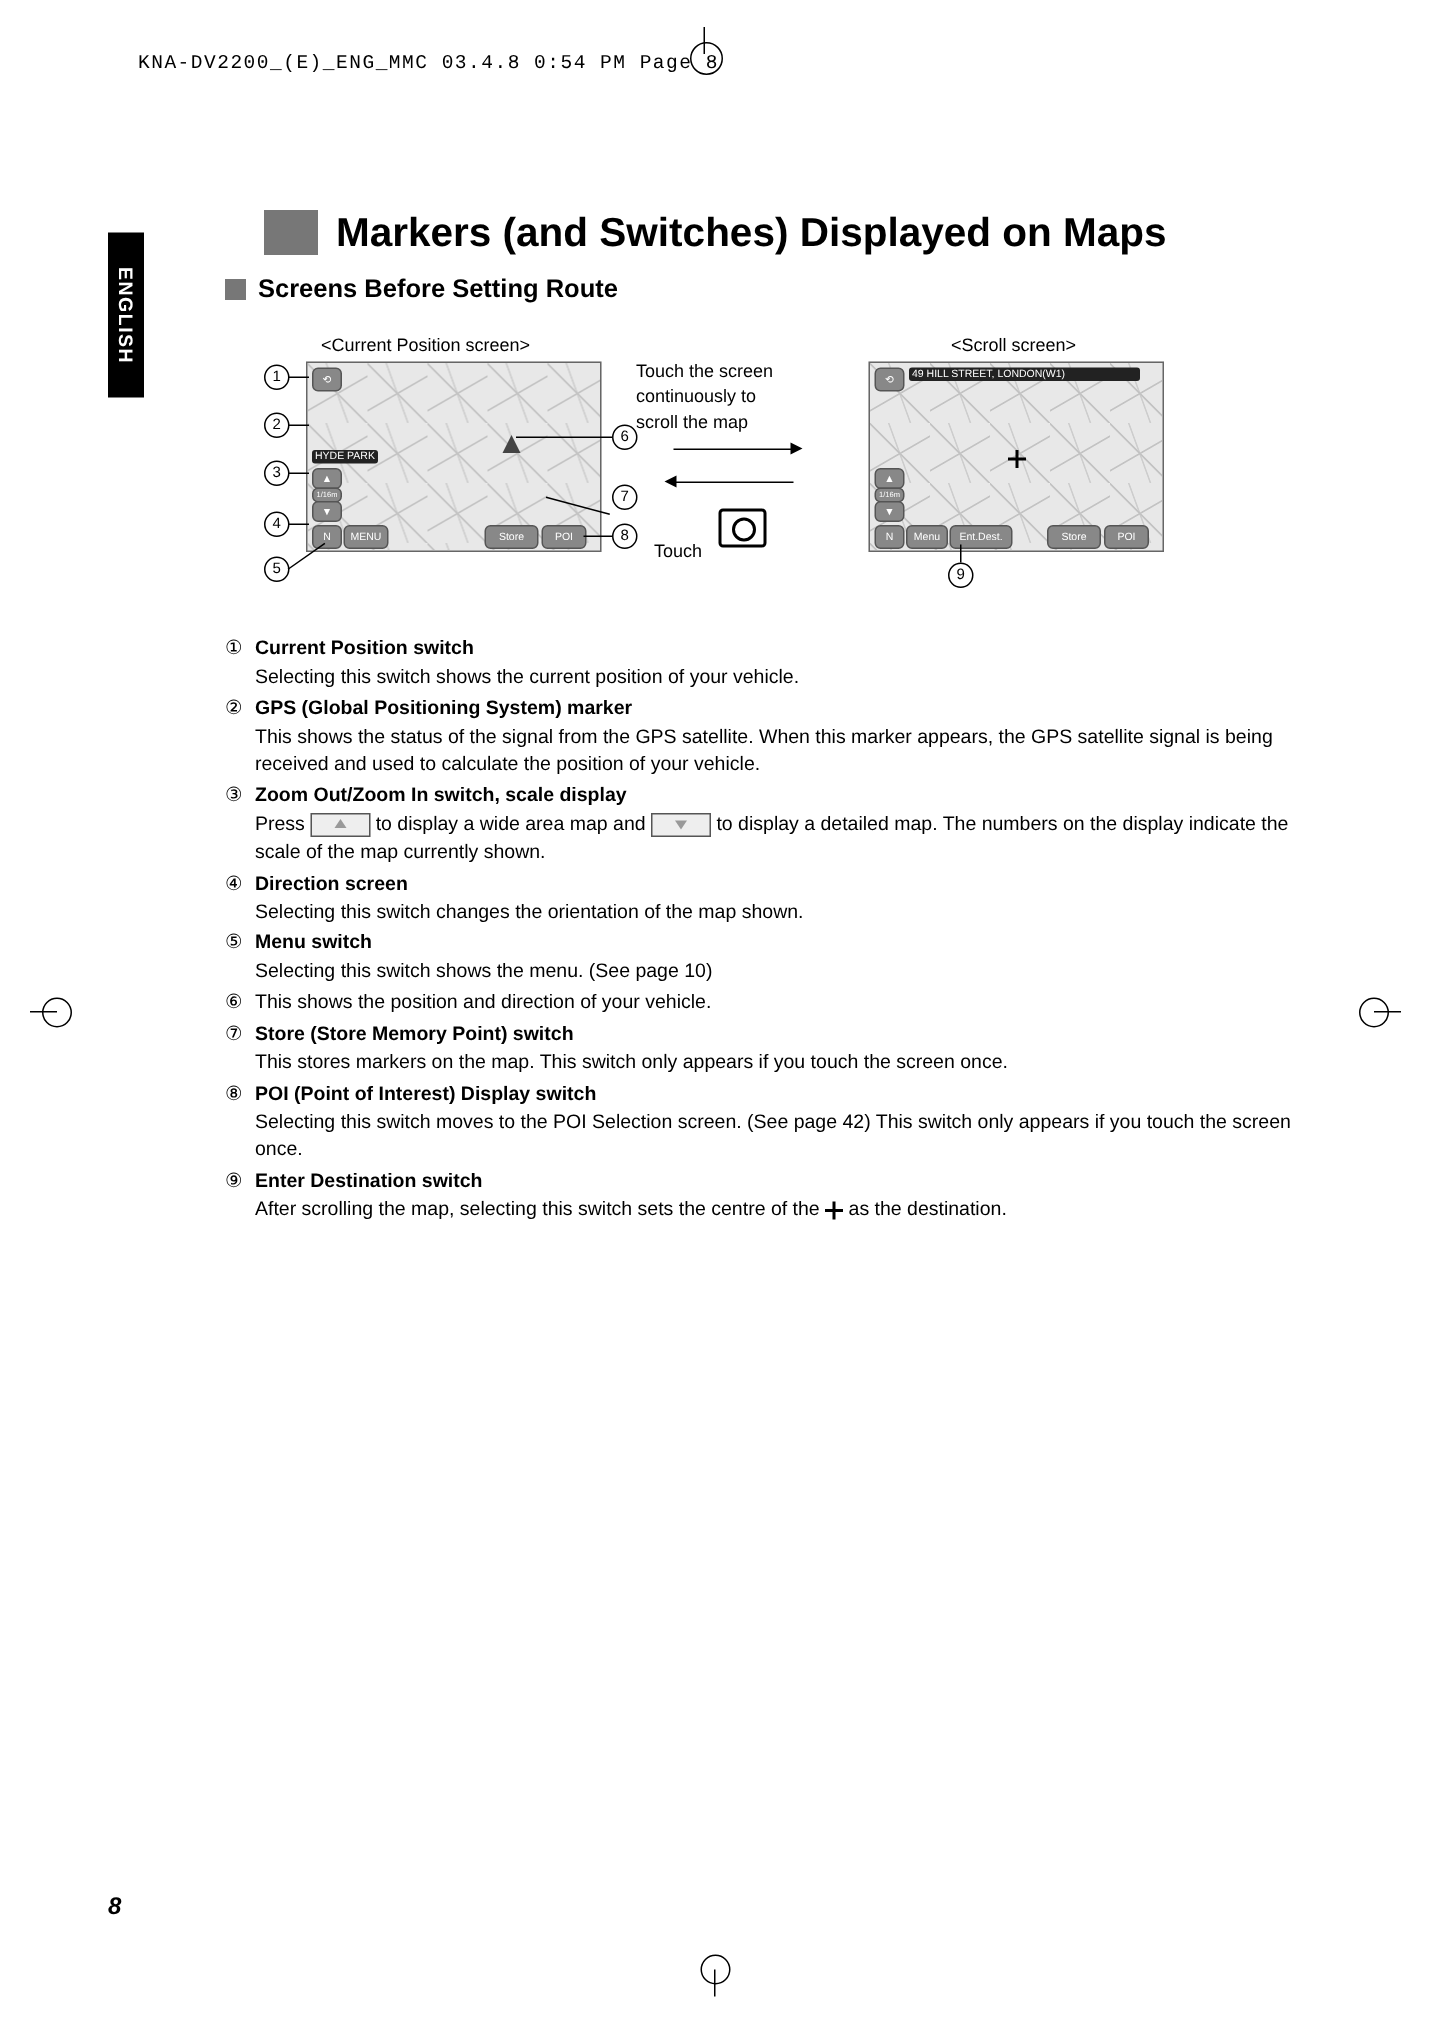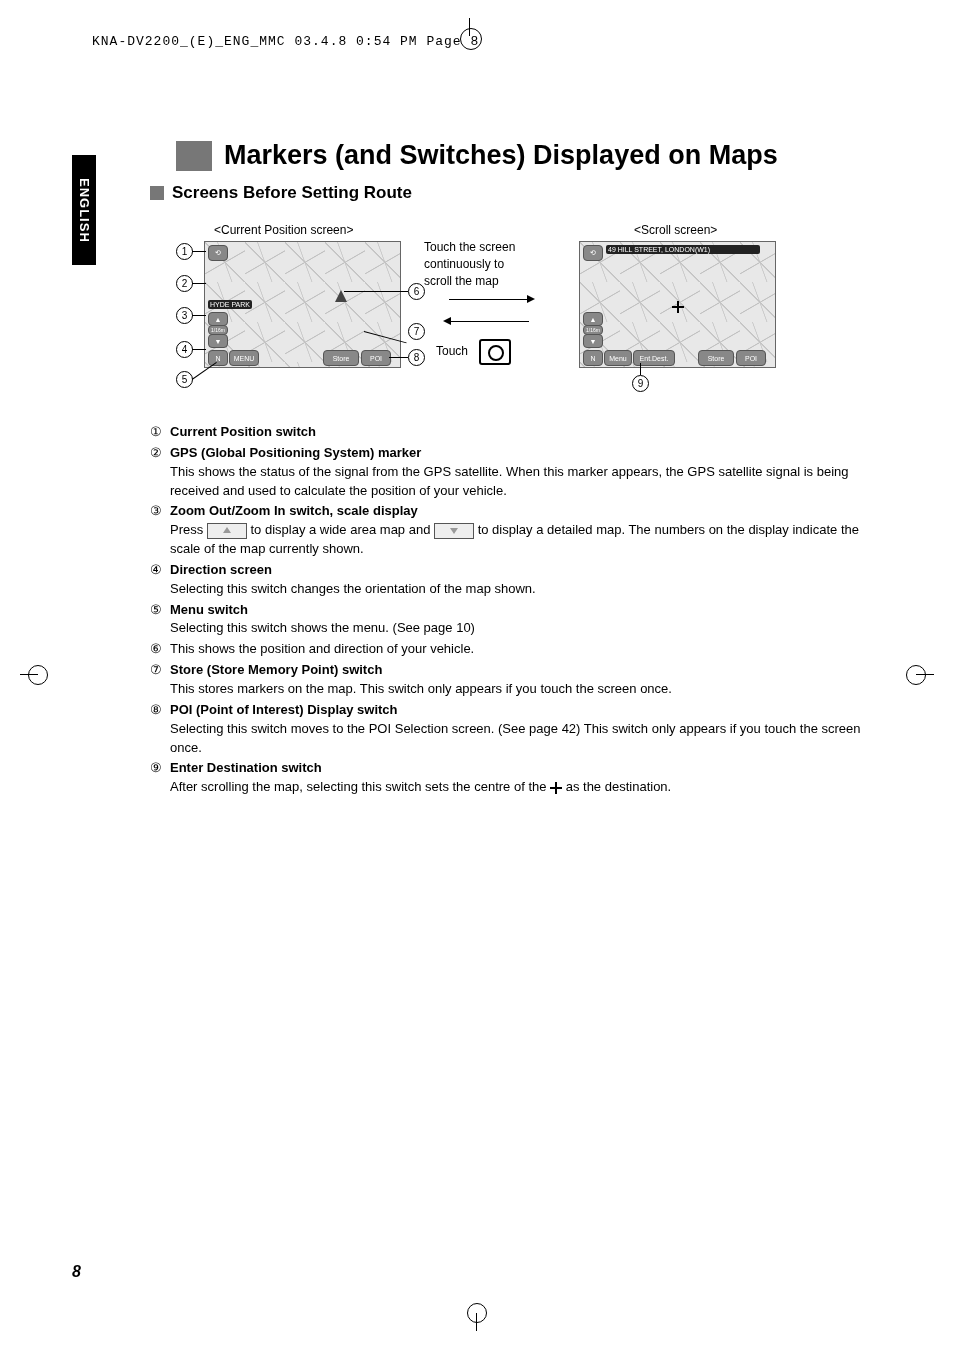--- a/index.html
+++ b/index.html
@@ -67,21 +67,20 @@
   letter-spacing: 1px;
 }
 .content {
   position: absolute;
   left: 150px;
   top: 140px;
   width: 720px;
 }
 .title-row {
   display: flex;
-  align-items: center;
   margin-bottom: 12px;
   padding-left: 26px;
 }
 .title-box {
   width: 36px;
   height: 30px;
   background: #777;
   margin-right: 12px;
 }
 .title-text {
@@ -344,21 +343,21 @@
       <div class="callout-num" style="left:244px;top:100px">7</div>
       <div class="callout-line" style="left:200px;top:108px;width:44px;transform:rotate(15deg);transform-origin:left"></div>
       <div class="callout-num" style="left:244px;top:126px">8</div>
       <div class="callout-line" style="left:225px;top:134px;width:19px"></div>
 
       <div class="touch-text" style="left:260px;top:16px;width:110px">Touch the screen continuously to scroll the map</div>
       <div style="position:absolute;left:285px;top:76px;width:80px;height:1px;background:#000"></div>
       <div style="position:absolute;left:363px;top:72px;border-top:4px solid transparent;border-bottom:4px solid transparent;border-left:8px solid #000"></div>
       <div style="position:absolute;left:285px;top:98px;width:80px;height:1px;background:#000"></div>
       <div style="position:absolute;left:279px;top:94px;border-top:4px solid transparent;border-bottom:4px solid transparent;border-right:8px solid #000"></div>
-      <div class="touch-text" style="left:272px;top:120px">Touch</div>
+      <div class="touch-text" style="left:272px;top:136px">Touch</div>
       <span class="touch-btn-icon" style="position:absolute;left:315px;top:116px"></span>
 
       <div class="screen-label" style="left:470px;top:0">&lt;Scroll screen&gt;</div>
       <div class="screen-box" style="left:415px;top:18px;width:195px;height:125px">
         <div class="map-bg"></div>
         <div class="mini-btn" style="left:3px;top:3px;width:18px;height:14px">⟲</div>
         <div class="addr-banner" style="left:26px;top:3px;width:150px">49 HILL STREET, LONDON(W1)</div>
         <div class="mini-btn" style="left:3px;top:70px;width:18px;height:12px">▲</div>
         <div class="mini-btn" style="left:3px;top:83px;width:18px;height:8px;font-size:5px">1/16m</div>
         <div class="mini-btn" style="left:3px;top:92px;width:18px;height:12px">▼</div>
@@ -371,20 +370,21 @@
       </div>
       <div class="callout-num" style="left:468px;top:152px">9</div>
       <div class="callout-line" style="left:476px;top:140px;width:1px;height:12px;background:#000"></div>
     </div>
 
     <div class="definitions">
       <div class="def-item">
         <div class="def-num">①</div>
         <div class="def-body">
           <div class="def-title">Current Position switch</div>
+          <div>Selecting this switch shows the current position of your vehicle.</div>
         </div>
       </div>
       <div class="def-item">
         <div class="def-num">②</div>
         <div class="def-body">
           <div class="def-title">GPS (Global Positioning System) marker</div>
           <div>This shows the status of the signal from the GPS satellite. When this marker appears, the GPS satellite signal is being received and used to calculate the position of your vehicle.</div>
         </div>
       </div>
       <div class="def-item">

